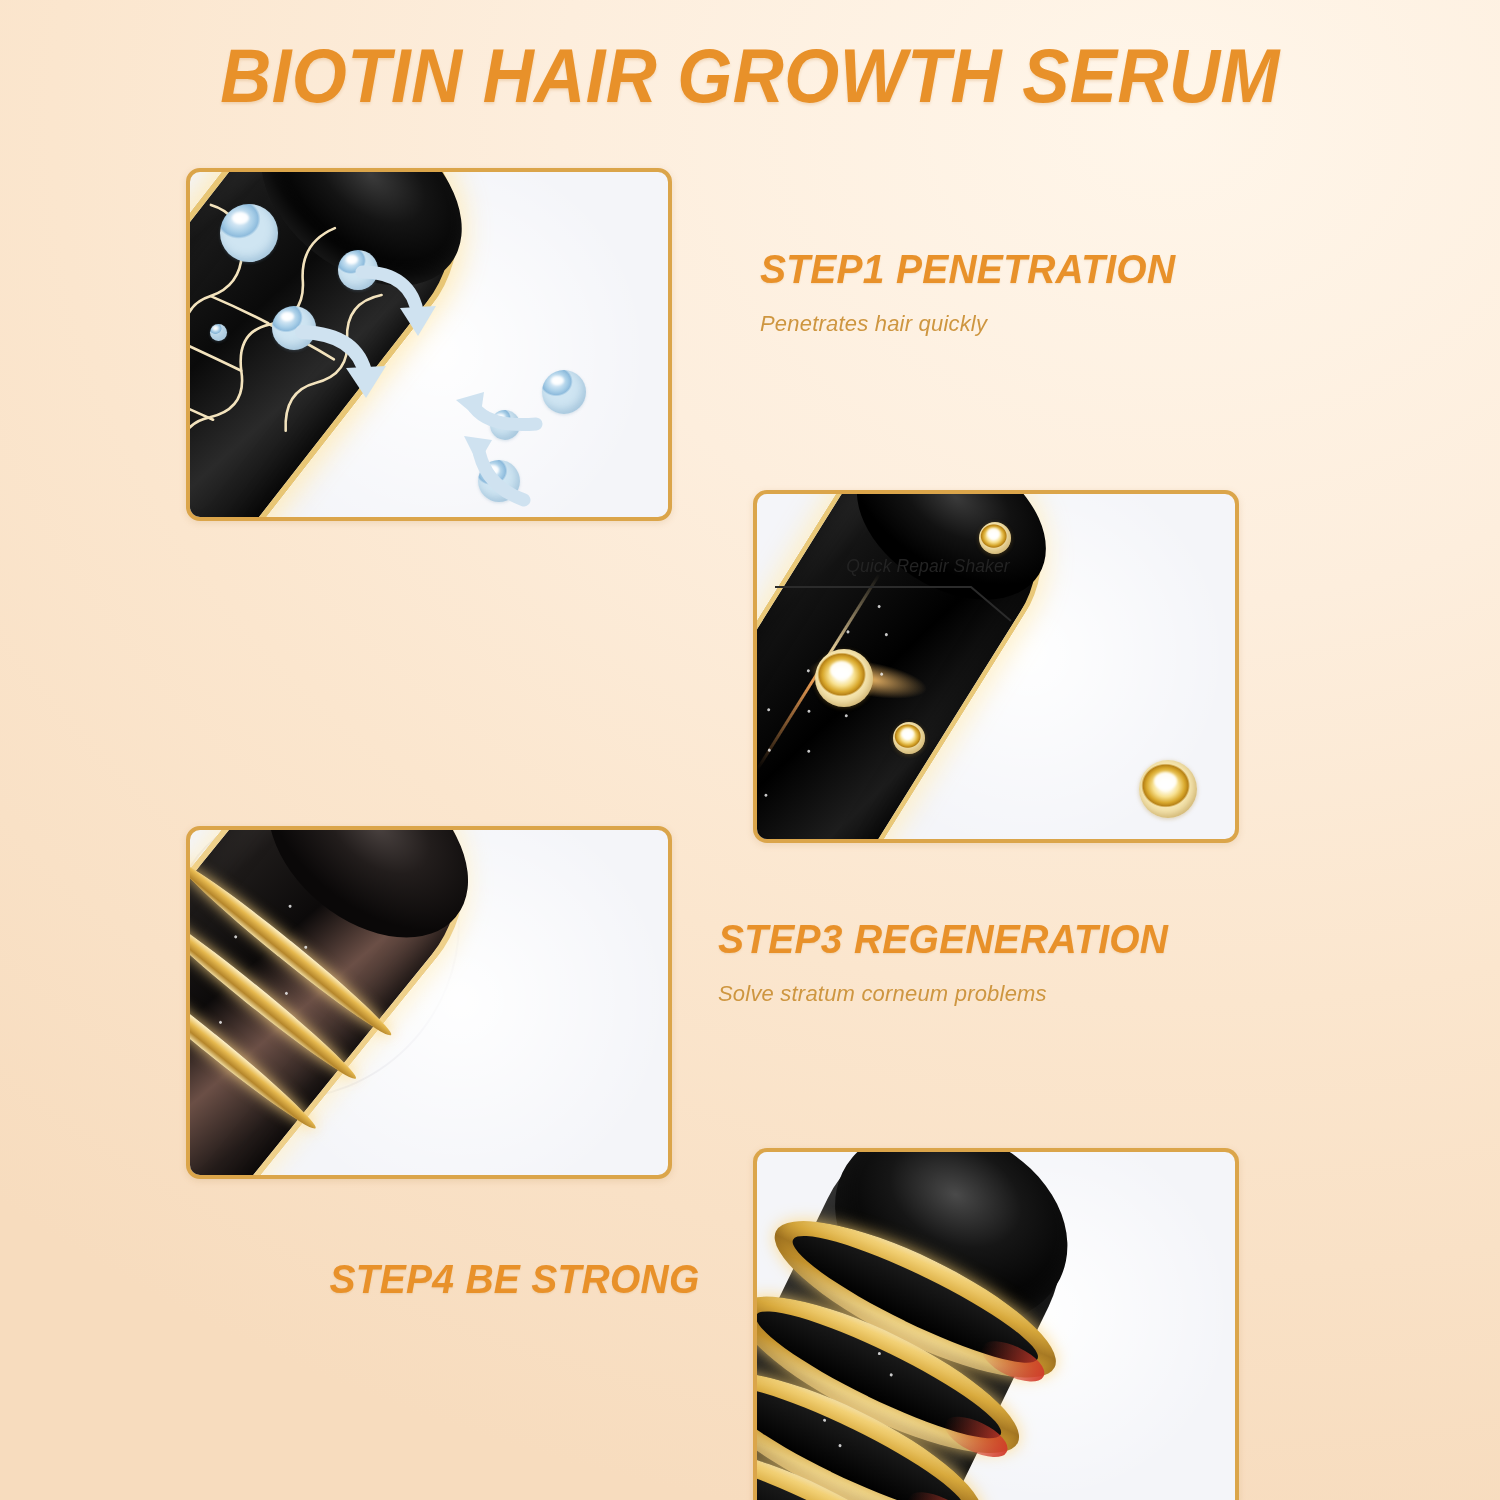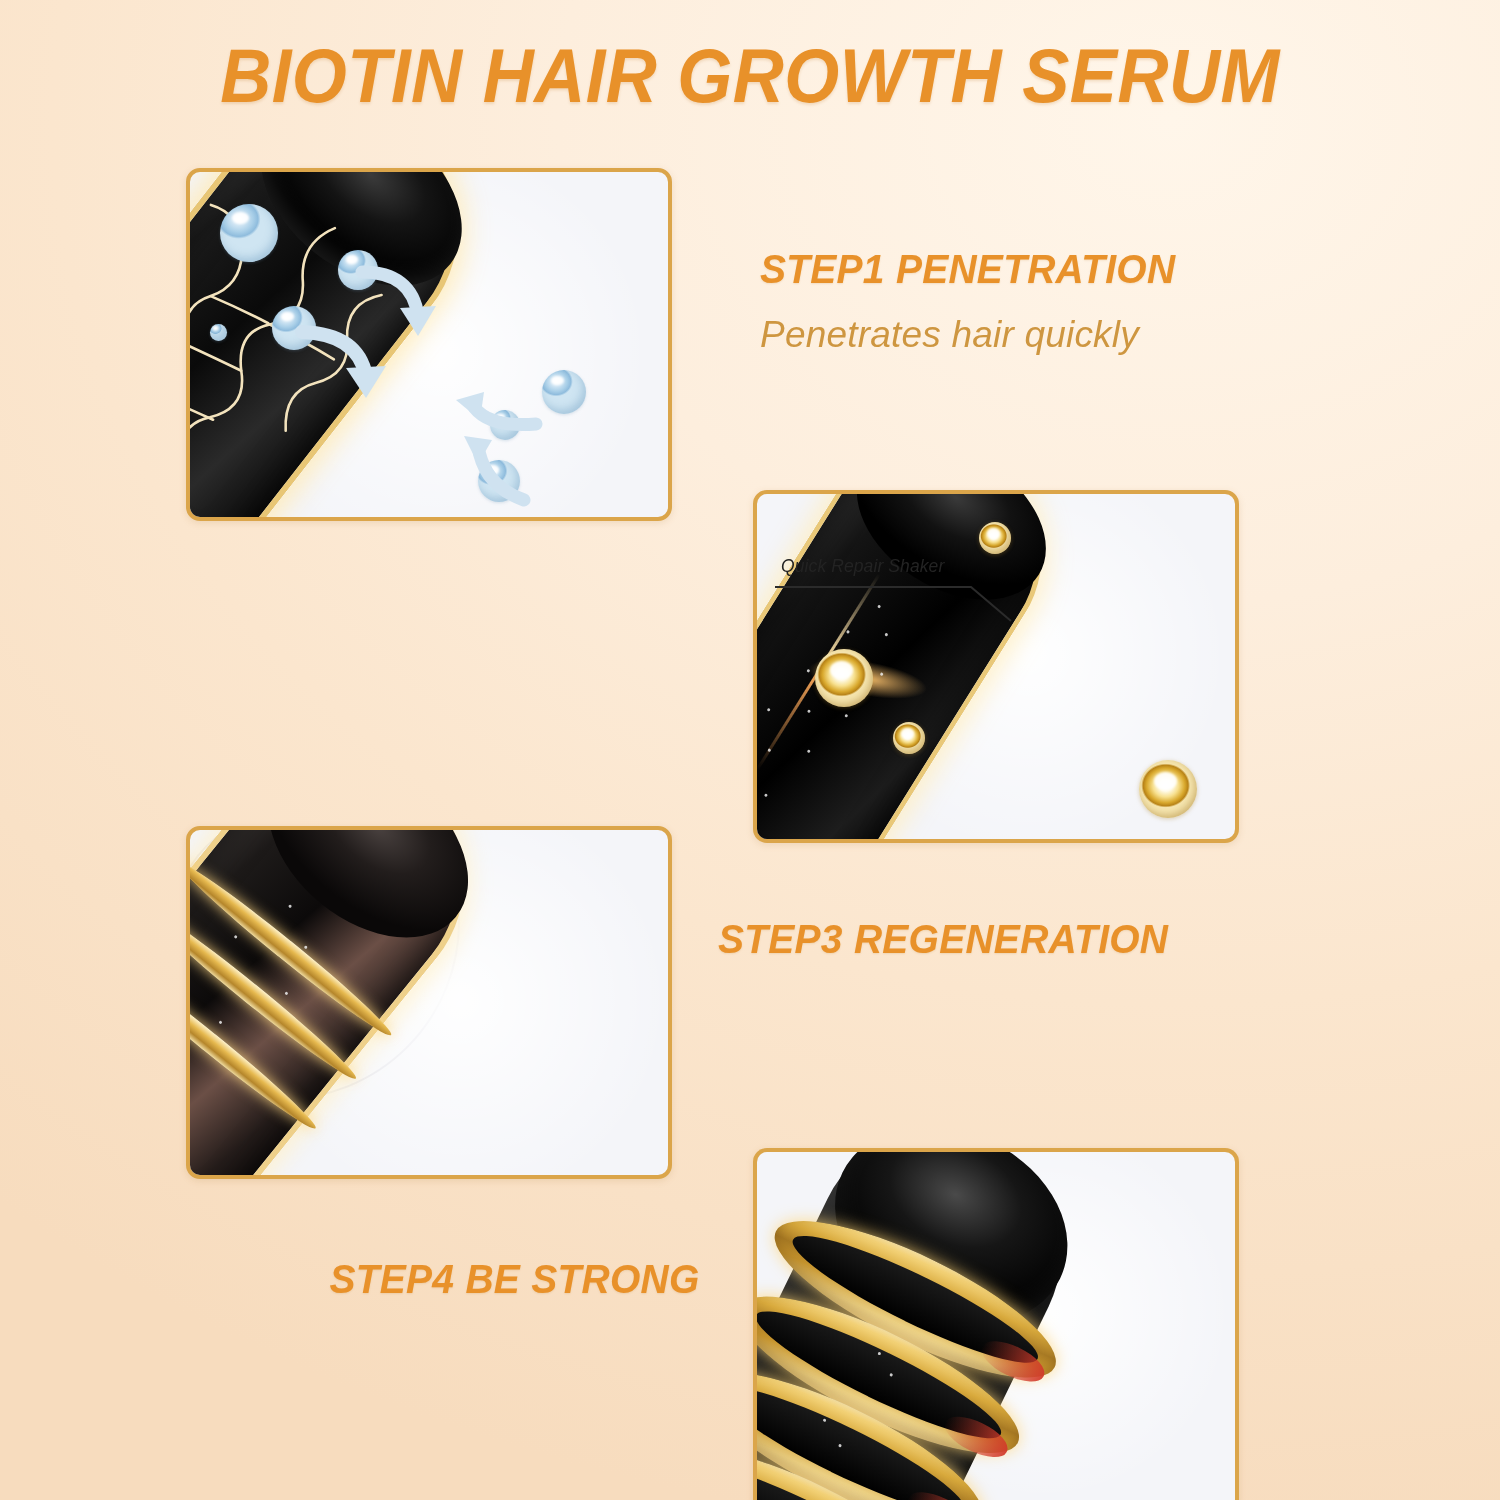--- a/index.html
+++ b/index.html
@@ -35,21 +35,21 @@
     position:absolute;
     border:4px solid #DBA54A;
     border-radius:14px;
     background:#F4F5F9;
     box-shadow:0 2px 7px rgba(180,130,60,.18);
     overflow:hidden;
   }
   .panel .stage{position:absolute;inset:0;overflow:hidden;}
 
   #panel1{left:186px;top:168px;width:478px;height:345px;}
-  #panel2{left:753px;top:490px;width:478px;height:345px;}
+  #panel2{left:753px;top:490px;width:478px;height:345px;text-align:center;}
   #panel3{left:186px;top:826px;width:478px;height:345px;}
   #panel4{left:753px;top:1148px;width:478px;height:352px;border-bottom:none;border-bottom-left-radius:0;border-bottom-right-radius:0;}
 
   
   .shaft{
     position:absolute;
     border-radius:140px 140px 60px 60px;
     transform-origin:50% 0%;
   }
   .glow{
@@ -188,21 +188,21 @@
   
   .block{position:absolute;}
   .step-head{
     font-weight:bold;color:#E8912A;
     font-size:41px;line-height:1.05;letter-spacing:.3px;white-space:nowrap;
     transform:scaleX(.95);transform-origin:left center;
     text-shadow:0 1px 2px rgba(190,125,45,.18);
   }
   .step-head.right{transform-origin:right center;}
   .step-sub{
-    color:#CE9640;font-size:37px;line-height:1.5;letter-spacing:.2px;
+    color:#CE9640;font-size:22px;line-height:1.5;letter-spacing:.2px;
     margin-top:16px;white-space:nowrap;
   }
 
   #t1{left:760px;top:248px;text-align:left;}
   #t2{right:800px;top:586px;text-align:right;}
   #t3{left:718px;top:918px;text-align:left;width:640px;}
   #t4{right:800px;top:1258px;text-align:right;}
   #t2 .step-head, #t4 .step-head{transform-origin:right center;}
 </style>
 </head>
@@ -341,20 +341,21 @@
 
         <div class="dust" style="left:48%;top:302px;"></div>
 
       </div>
 
     </div>
   </div>
 
   <div class="block" id="t3">
     <div class="step-head">STEP3 REGENERATION</div>
+    <div class="step-sub">Solve stratum corneum problems</div>
   </div>
 
   <div class="block" id="t4">
     <div class="step-head right">STEP4 BE STRONG</div>
   </div>
 
   <div class="panel" id="panel4">
     <div class="stage">
 
       <div class="glow" style="left:96px;top:-30px;width:380px;height:380px;"></div>

